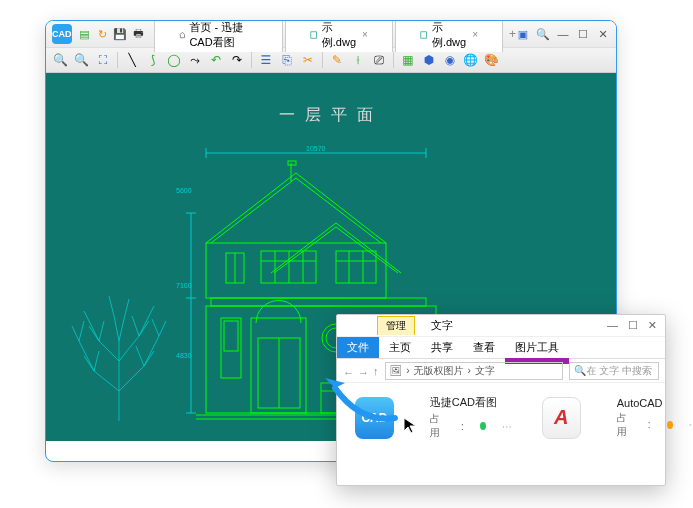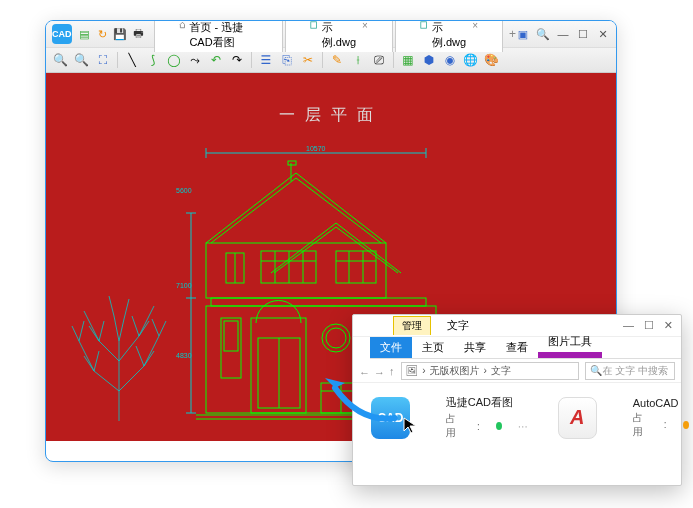--- a/index.html
+++ b/index.html
@@ -4,52 +4,52 @@
 <style>
 * { margin: 0; padding: 0; box-sizing: border-box; font-family: "Microsoft YaHei", Arial, sans-serif; }
 body { width: 693px; height: 508px; background: #fff; position: relative; }
 
 .cad-window { position: absolute; left: 45px; top: 20px; width: 572px; height: 442px; background: #fff; border: 1px solid #3399ee; border-radius: 8px; box-shadow: 0 4px 20px rgba(0,0,0,0.15); overflow: hidden; }
 
 .titlebar { height: 26px; background: linear-gradient(#f8f8f8,#eaeaea); display: flex; align-items: center; padding: 0 6px; font-size: 11px; }
 .app-icon { width: 20px; height: 20px; background: #2aa3f0; border-radius: 4px; display: flex; align-items: center; justify-content: center; color: #fff; font-size: 9px; font-weight: bold; margin-right: 6px; }
 .tb-icons { display: flex; gap: 4px; margin-right: 8px; }
 .tb-icons span { width: 14px; height: 14px; display: flex; align-items: center; justify-content: center; font-size: 11px; }
-.tab { display: flex; gap: 4px; padding: 2px 24px; background: #fff; border: 1px solid #ccc; border-bottom: none; border-radius: 3px 3px 0 0; margin-right: 2px; font-size: 11px; }
+.tab { display: flex; align-items: center; gap: 4px; padding: 2px 24px; background: #fff; border: 1px solid #ccc; border-bottom: none; border-radius: 3px 3px 0 0; margin-right: 2px; font-size: 11px; }
 .tab .x { color: #888; font-size: 10px; cursor: pointer; }
 .tab svg { width: 10px; height: 10px; }
 .spacer { flex: 1; }
 .win-ctrl { display: flex; gap: 6px; }
 .win-ctrl span { width: 14px; height: 14px; display: flex; align-items: center; justify-content: center; font-size: 11px; color: #555; }
 
 .toolbar { height: 26px; background: linear-gradient(#f4f4f4,#e6e6e6); border-top: 1px solid #ddd; border-bottom: 1px solid #ccc; display: flex; align-items: center; padding: 0 6px; gap: 3px; }
 .tool { width: 18px; height: 18px; display: flex; align-items: center; justify-content: center; font-size: 12px; border-radius: 2px; }
 .tsep { width: 1px; height: 16px; background: #ccc; margin: 0 2px; }
 
-.canvas { position: relative; height: calc(100% - 26px - 26px - 20px); background: #b91c1c; overflow: hidden; padding-left: 35px; }
+.canvas { position: relative; height: calc(100% - 26px - 26px - 20px); background: #0f766e; overflow: hidden; padding-left: 35px; }
 .canvas-title { position: absolute; left: 50%; transform: translateX(-50%); top: 32px; color: #ddd; font-size: 16px; letter-spacing: 10px; }
 .house { position: absolute; left: 130px; top: 70px; width: 280px; height: 300px; }
 .house line, .house polyline, .house rect, .house circle, .house path { stroke: #0f0; fill: none; stroke-width: 1; }
 .dim { stroke: #0cc !important; }
 .dimtxt { fill: #0cc; font-size: 7px; }
 .tree { position: absolute; bottom: 20px; }
 .tree.left { left: 18px; width: 110px; height: 150px; }
 .tree.right { right: 8px; width: 100px; height: 120px; }
 .tree line, .tree polyline { stroke: #0cc; fill: none; stroke-width: 0.8; }
 
 .status { height: 20px; background: #e8e8e8; border-top: 1px solid #ccc; display: flex; align-items: center; padding: 0 10px; font-size: 11px; color: #444; }
 .status-tab { background: #fff; padding: 1px 10px; border: 1px solid #bbb; border-bottom: none; border-radius: 3px 3px 0 0; }
 
-.explorer { position: absolute; left: 352px; top: 314px; width: 330px; height: 172px; background: #fff; border: 1px solid #ccc; border-radius: 2px; box-shadow: 0 6px 24px rgba(0,0,0,0.25); font-size: 11px; }
+.explorer { position: absolute; left: 336px; top: 314px; width: 330px; height: 172px; background: #fff; border: 1px solid #ccc; border-radius: 2px; box-shadow: 0 6px 24px rgba(0,0,0,0.25); font-size: 11px; }
 .ex-titlebar { height: 22px; display: flex; align-items: center; border-bottom: 1px solid #eee; }
 .ex-mtab { padding: 2px 8px; }
 .ex-mtab.mgr { background: #fff3c0; border: 1px solid #e6c200; border-bottom: none; margin-left: 40px; font-size: 10px; }
 .ex-mtab.plain { margin-left: 8px; }
 .ex-winbtns { margin-left: auto; display: flex; gap: 10px; padding-right: 8px; color: #666; }
-.ex-ribbon { height: 22px; display: flex; align-items: flex-end; border-bottom: 1px solid #ddd; margin-left: 17px; }
+.ex-ribbon { height: 22px; display: flex; align-items: flex-start; border-bottom: 1px solid #ddd; }
 .ex-ribbon span { padding: 3px 10px; font-size: 11px; }
 .ex-ribbon .file { background: #1e88e5; color: #fff; }
 .ex-ribbon .pic { border-bottom: 6px solid #a21caf; }
 .ex-addr { height: 24px; display: flex; align-items: center; gap: 6px; padding: 0 6px; border-bottom: 1px solid #eee; }
 .ex-nav { display: flex; gap: 4px; color: #888; }
 .ex-path { flex: 1; border: 1px solid #ccc; height: 18px; display: flex; align-items: center; padding: 0 4px; font-size: 10px; color: #555; gap: 4px; }
 .ex-search { width: 90px; border: 1px solid #ccc; height: 18px; display: flex; align-items: center; padding: 0 4px; font-size: 10px; color: #999; }
 .ex-body { display: flex; padding: 12px 18px; gap: 30px; }
 .ex-item { display: flex; align-items: center; gap: 8px; }
 .ex-icon { width: 42px; height: 42px; border-radius: 8px; display: flex; align-items: center; justify-content: center; position: relative; }

